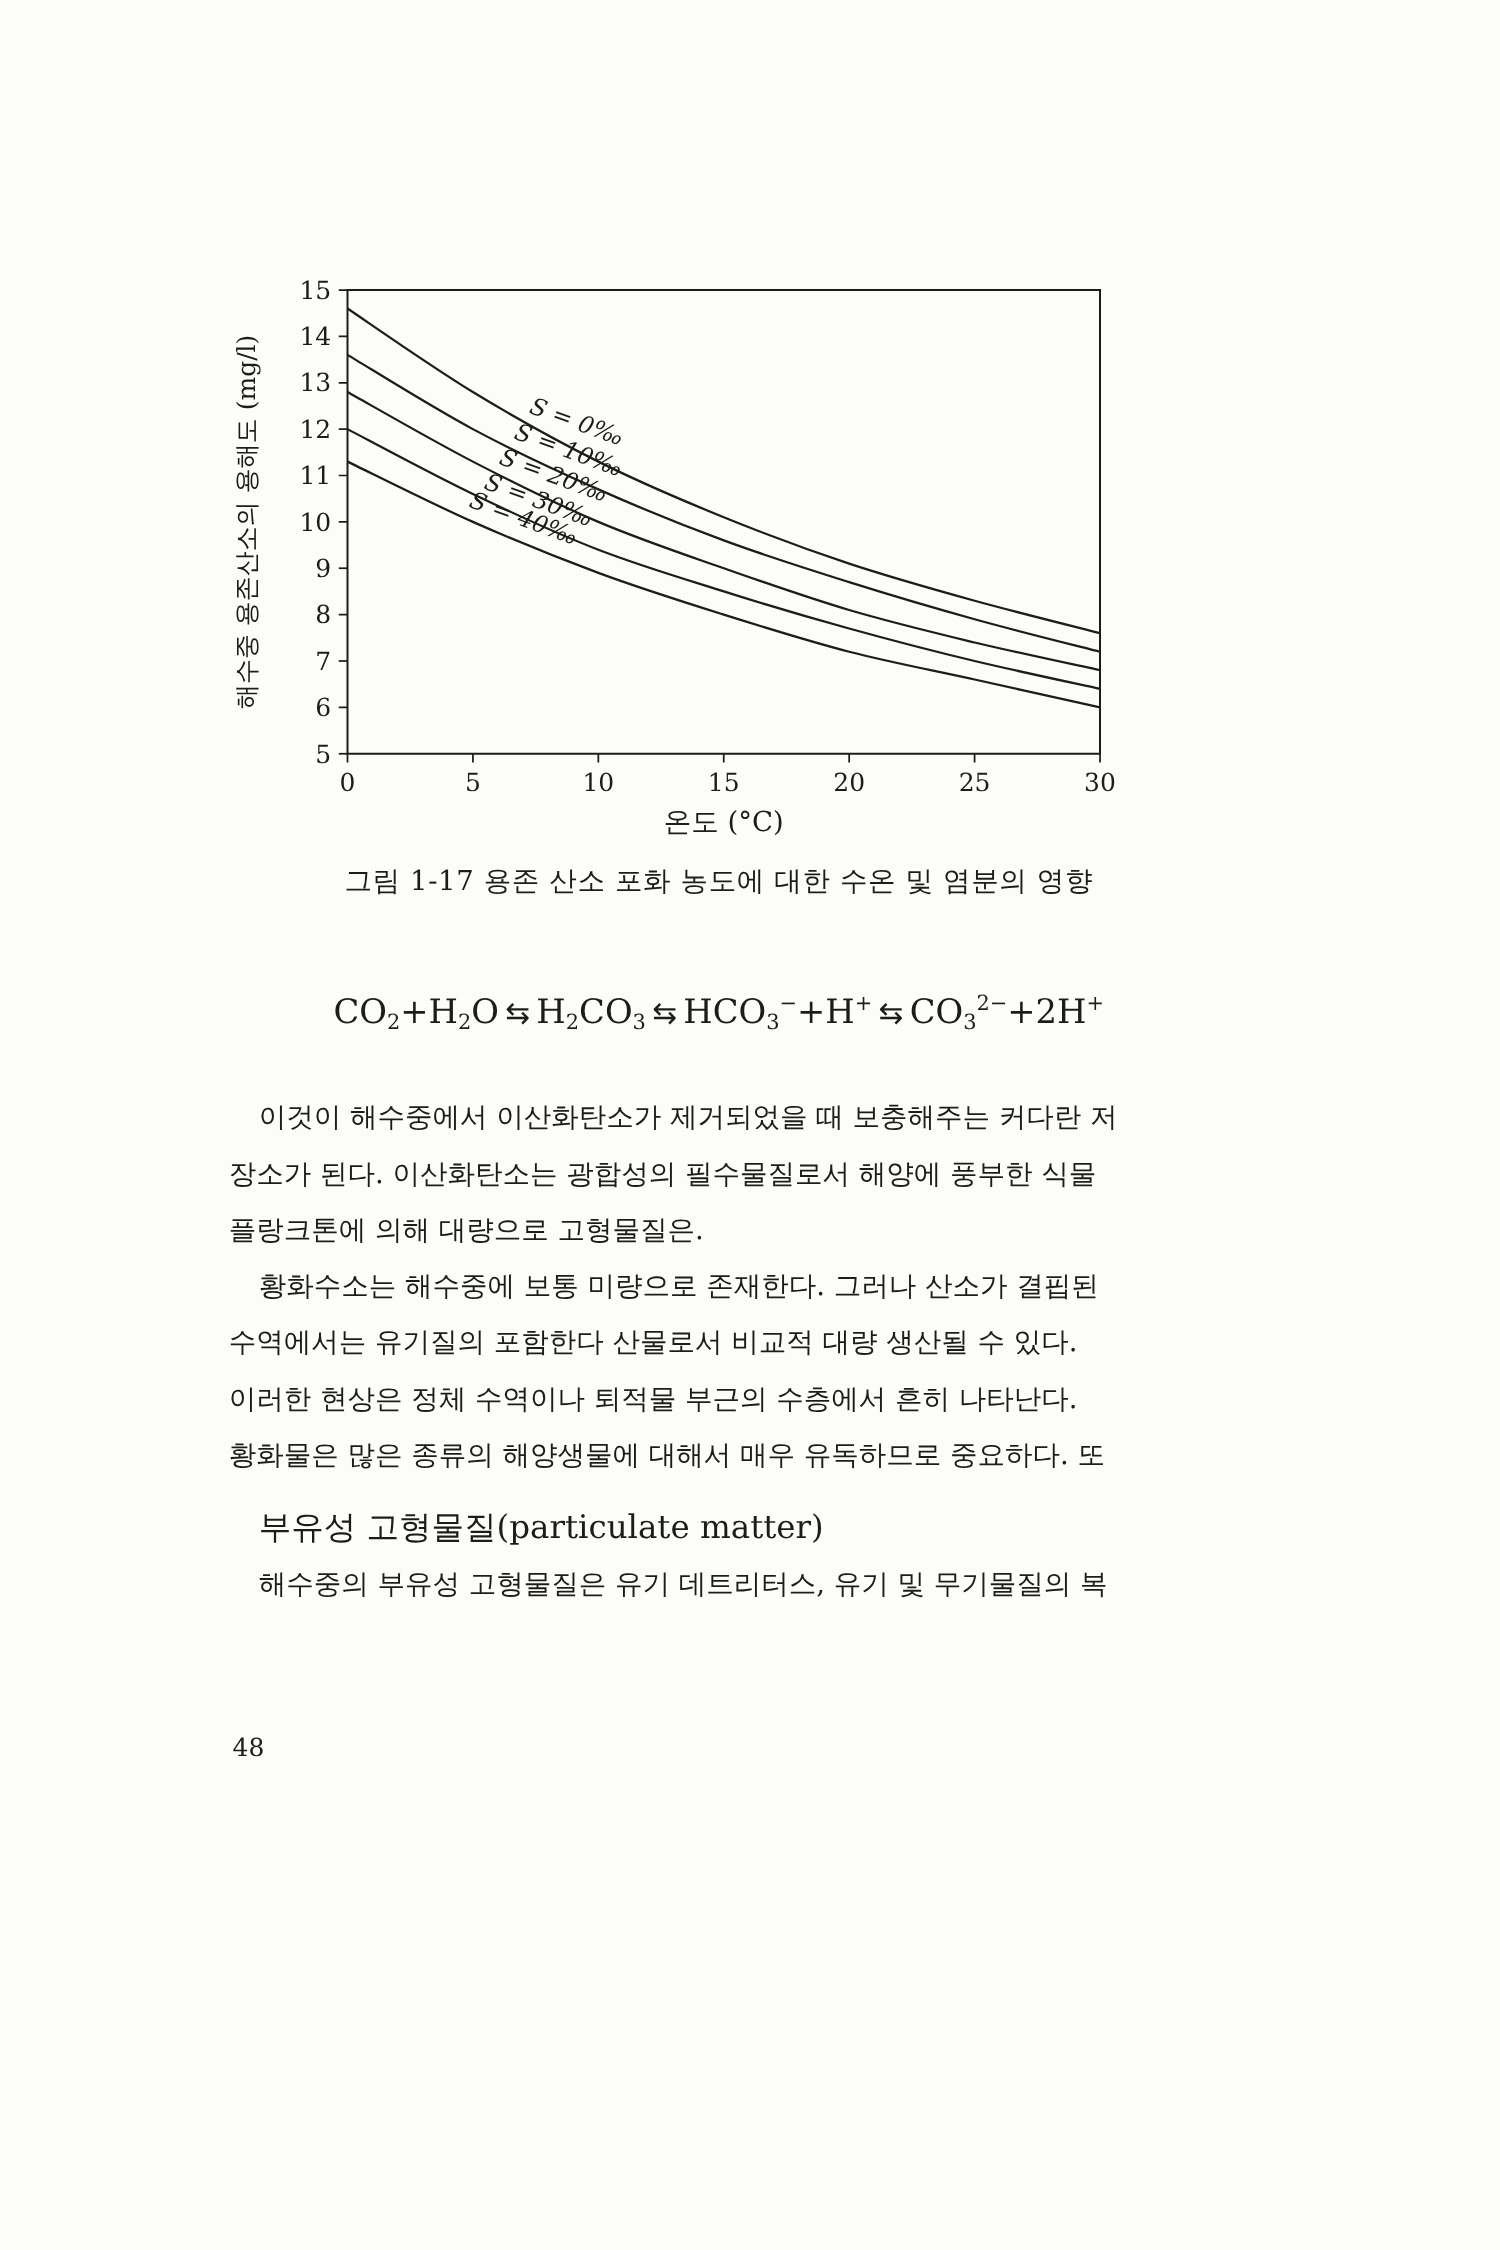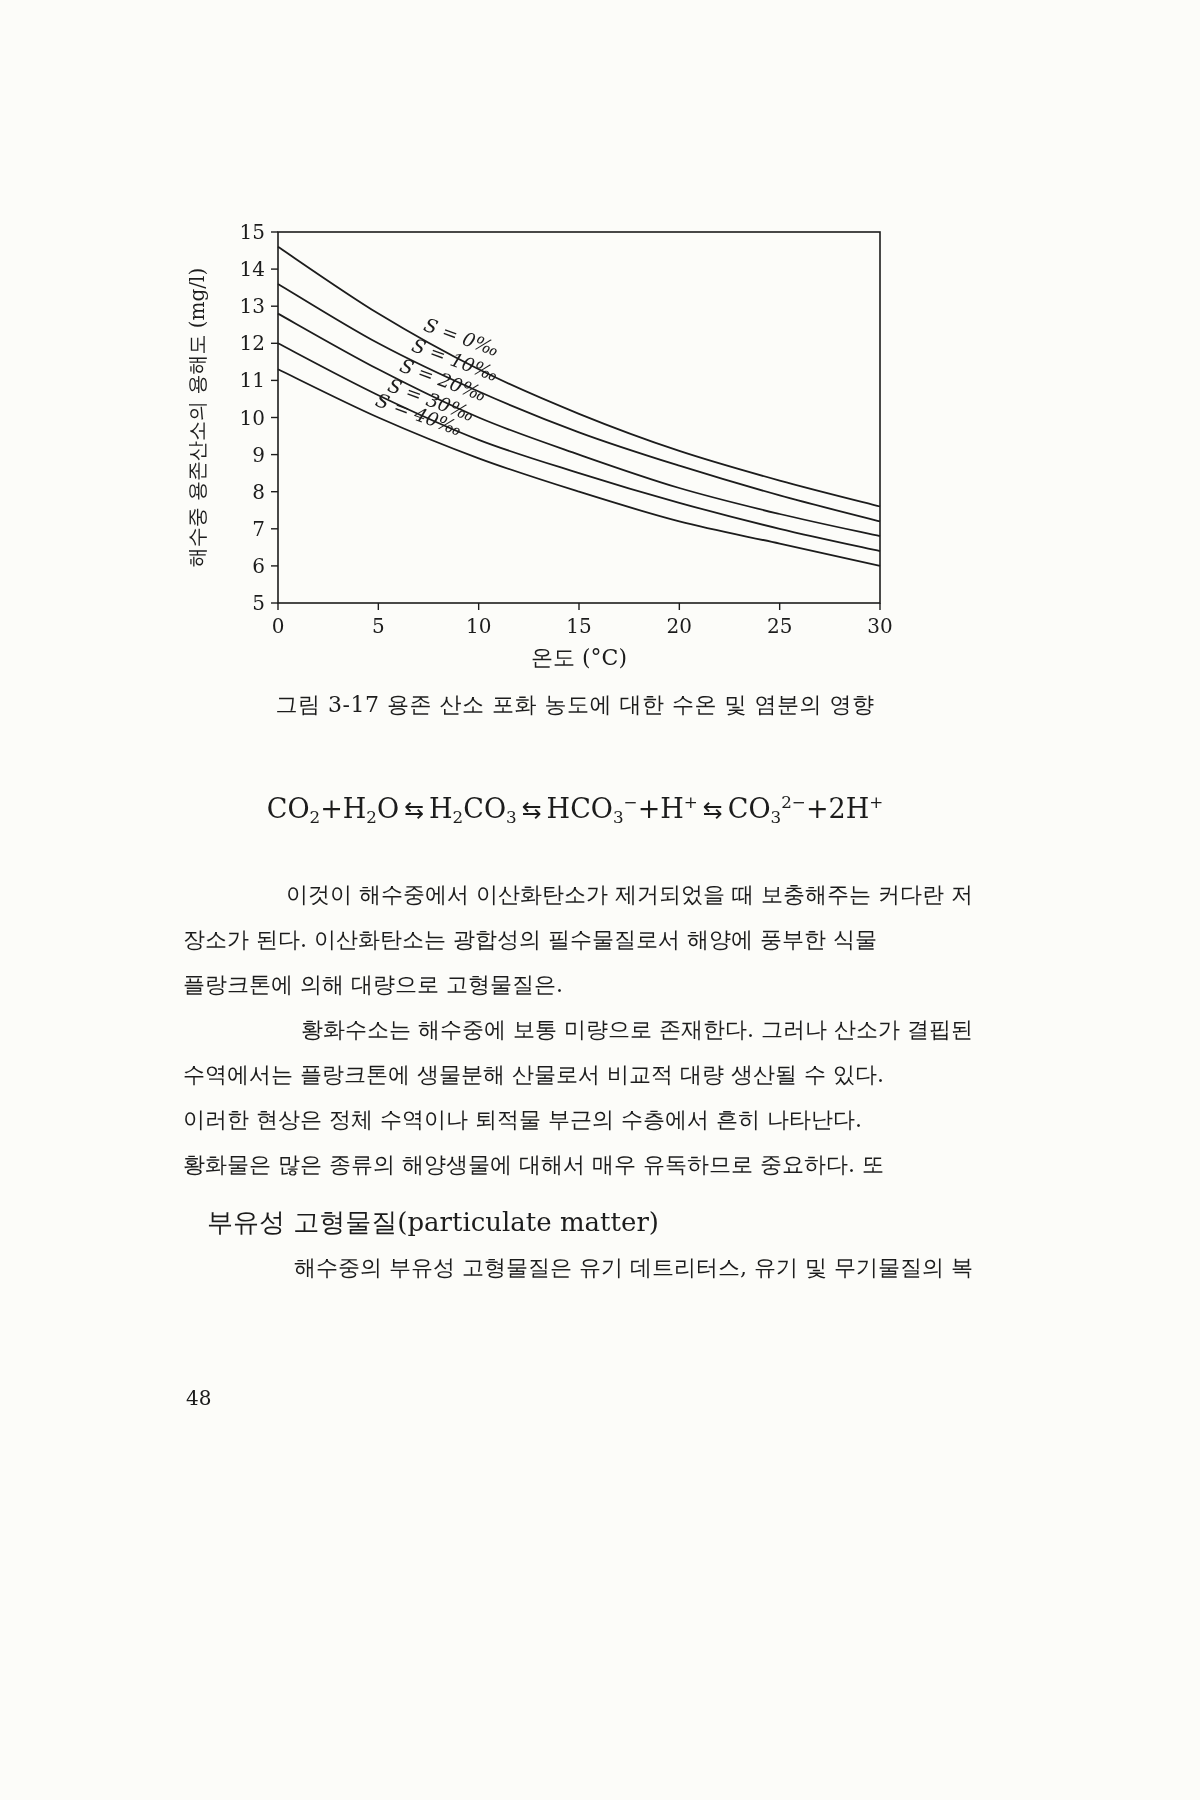--- a/index.html
+++ b/index.html
@@ -20,21 +20,21 @@
     text-align:center; font-size:27px; white-space:nowrap;
   }
   .equation .sub { font-size:62%; vertical-align:-0.3em; }
   .equation .sup { font-size:62%; vertical-align:0.6em; }
   .equation .arr { font-family:"DejaVu Sans", sans-serif; padding:0 5px; font-size:88%; }
   .bodytext {
     position:absolute; left:183px; top:872px; width:790px;
     font-size:22px; line-height:45px;
   }
   .tline { white-space:nowrap; }
-  .ind { text-indent:24px;text-align:right; }
+  .ind { text-indent:24px; }
   .section-heading {
     margin:13px 0 0 0; font-size:26px; line-height:45px;
     font-weight:normal; text-indent:24px; white-space:nowrap;
   }
   .page-number { position:absolute; left:186px; top:1386px; font-size:20px; }
 </style>
 </head>
 <body>
 
 <div class="page">
@@ -86,33 +86,33 @@
         <text transform="translate(230.4 135.6) rotate(20)" font-size="19" font-style="italic" fill="#1c1c1c">S = 10‰</text>
         <path d="M 98.0 98.6 C 114.7 107.9 164.9 137.0 198.3 154.3 C 231.8 171.6 265.2 188.3 298.7 202.5 C 332.1 216.7 365.6 227.9 399.0 239.6 C 432.4 251.3 465.9 263.1 499.3 273.0 C 532.8 282.9 566.2 290.9 599.7 299.0 C 633.1 307.0 683.3 317.5 700.0 321.2" fill="none" stroke="#1c1c1c" stroke-width="1.8"></path>
         <text transform="translate(218.4 155.8) rotate(20)" font-size="19" font-style="italic" fill="#1c1c1c">S = 20‰</text>
         <path d="M 98.0 128.3 C 114.7 137.0 164.9 164.2 198.3 180.2 C 231.8 196.3 265.2 211.8 298.7 224.8 C 332.1 237.7 365.6 247.6 399.0 258.1 C 432.4 268.7 465.9 278.6 499.3 287.8 C 532.8 297.1 566.2 305.8 599.7 313.8 C 633.1 321.8 683.3 332.4 700.0 336.1" fill="none" stroke="#1c1c1c" stroke-width="1.8"></path>
         <text transform="translate(206.4 175.6) rotate(20)" font-size="19" font-style="italic" fill="#1c1c1c">S = 30‰</text>
         <path d="M 98.0 154.3 C 114.7 162.3 164.9 187.7 198.3 202.5 C 231.8 217.3 265.2 230.9 298.7 243.3 C 332.1 255.7 365.6 266.2 399.0 276.7 C 432.4 287.2 465.9 297.7 499.3 306.4 C 532.8 315.0 566.2 321.2 599.7 328.6 C 633.1 336.1 683.3 347.2 700.0 350.9" fill="none" stroke="#1c1c1c" stroke-width="1.8"></path>
         <text transform="translate(194.3 190.2) rotate(20)" font-size="19" font-style="italic" fill="#1c1c1c">S = 40‰</text>
       </svg>
   </div>
 
-  <div class="caption">그림 3-17  용존 산소 포화 농도에 대한 수온 및 염분의 영향</div>
+  <div class="caption">그림 1-17  용존 산소 포화 농도에 대한 수온 및 염분의 영향</div>
 
   <div class="equation" id="equation"><span>CO</span><span class="sub">2</span><span>+H</span><span class="sub">2</span><span>O</span><span class="arr">⇆</span><span>H</span><span class="sub">2</span><span>CO</span><span class="sub">3</span><span class="arr">⇆</span><span>HCO</span><span class="sub">3</span><span class="sup">−</span><span>+H</span><span class="sup">+</span><span class="arr">⇆</span><span>CO</span><span class="sub">3</span><span class="sup">2−</span><span>+2H</span><span class="sup">+</span></div>
 
   <div class="bodytext">
     <div>
         <div class="tline ind">이것이 해수중에서 이산화탄소가 제거되었을 때 보충해주는 커다란 저</div>
         <div class="tline">장소가 된다. 이산화탄소는 광합성의 필수물질로서 해양에 풍부한 식물</div>
         <div class="tline">플랑크톤에 의해 대량으로 고형물질은.</div>
       </div>
     <div>
         <div class="tline ind">황화수소는 해수중에 보통 미량으로 존재한다. 그러나 산소가 결핍된</div>
-        <div class="tline">수역에서는 플랑크톤에 생물분해 산물로서 비교적 대량 생산될 수 있다.</div>
+        <div class="tline">수역에서는 유기질의 포함한다 산물로서 비교적 대량 생산될 수 있다.</div>
         <div class="tline">이러한 현상은 정체 수역이나 퇴적물 부근의 수층에서 흔히 나타난다.</div>
         <div class="tline">황화물은 많은 종류의 해양생물에 대해서 매우 유독하므로 중요하다. 또</div>
       </div>
     <h3 class="section-heading">부유성 고형물질(particulate matter)</h3>
     <div>
         <div class="tline ind">해수중의 부유성 고형물질은 유기 데트리터스, 유기 및 무기물질의 복</div>
       </div>
   </div>
 
   <div class="page-number">48</div>

